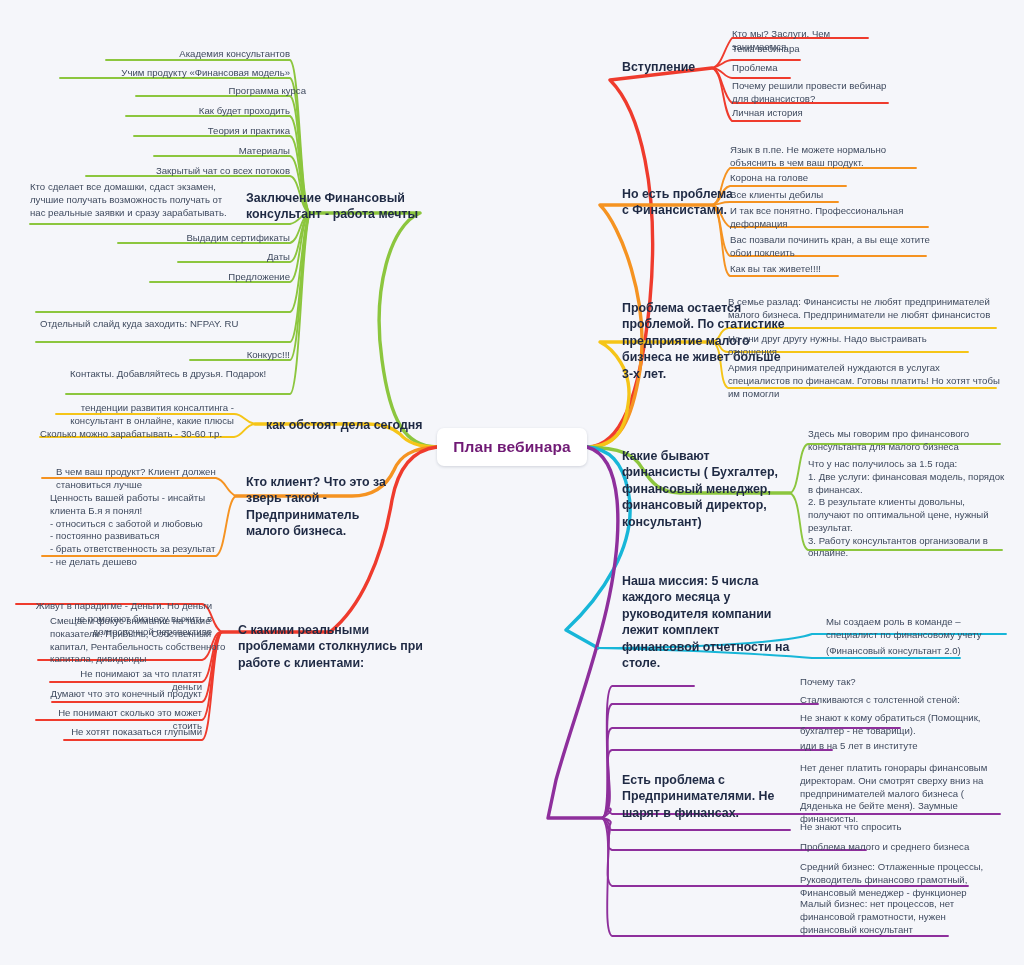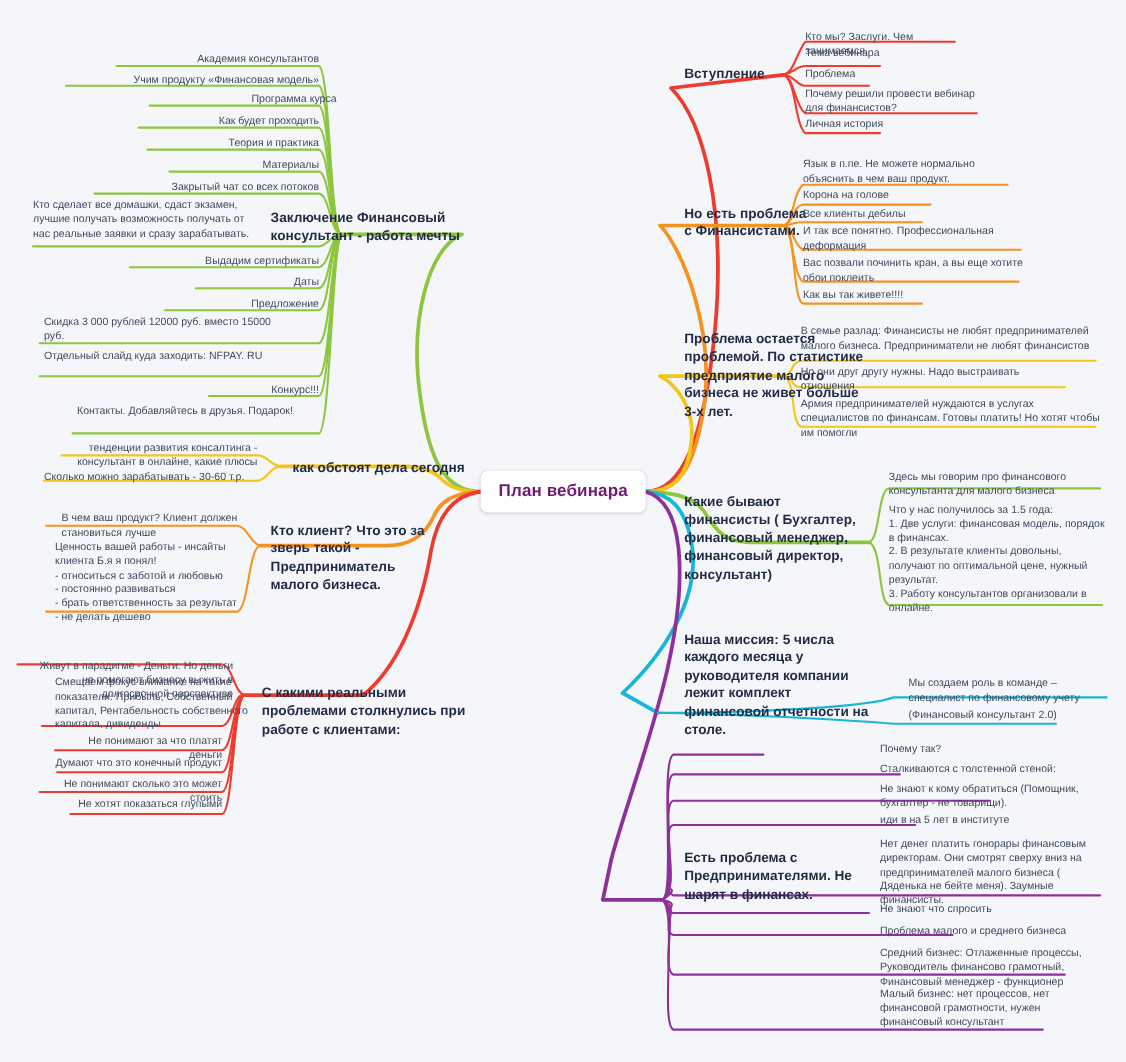--- a/index.html
+++ b/index.html
@@ -182,21 +182,20 @@
   <div class="node sub-topic ta-r" style="left:40px;top:67px;width:250px;">Учим продукту «Финансовая модель»</div>
   <div class="node sub-topic ta-r" style="left:76px;top:85px;width:230px;">Программа курса</div>
   <div class="node sub-topic ta-r" style="left:60px;top:105px;width:230px;">Как будет проходить</div>
   <div class="node sub-topic ta-r" style="left:60px;top:125px;width:230px;">Теория и практика</div>
   <div class="node sub-topic ta-r" style="left:60px;top:145px;width:230px;">Материалы</div>
   <div class="node sub-topic ta-r" style="left:60px;top:165px;width:230px;">Закрытый чат со всех потоков</div>
   <div class="node sub-topic ta-l" style="left:30px;top:181px;width:200px;">Кто сделает все домашки, сдаст экзамен, лучшие получать возможность получать от нас реальные заявки и сразу зарабатывать.</div>
   <div class="node sub-topic ta-r" style="left:90px;top:232px;width:200px;">Выдадим сертификаты</div>
   <div class="node sub-topic ta-r" style="left:90px;top:251px;width:200px;">Даты</div>
   <div class="node sub-topic ta-r" style="left:90px;top:271px;width:200px;">Предложение</div>
-  <div class="node sub-topic ta-l" style="left:40px;top:287px;width:210px;">Скидка 3 000 рублей 12000 руб. вместо 15000 руб.</div>
   <div class="node sub-topic ta-l" style="left:40px;top:318px;width:210px;">Отдельный слайд куда заходить: NFPAY. RU</div>
   <div class="node sub-topic ta-r" style="left:90px;top:349px;width:200px;">Конкурс!!!</div>
   <div class="node sub-topic ta-l" style="left:70px;top:368px;width:200px;">Контакты. Добавляйтесь в друзья. Подарок!</div>
 
   <div class="node main-topic ta-l" style="left:266px;top:417px;width:170px;">как обстоят дела сегодня</div>
 
   <div class="node sub-topic ta-r" style="left:56px;top:402px;width:178px;">тенденции развития консалтинга - консультант в онлайне, какие плюсы</div>
   <div class="node sub-topic ta-l" style="left:40px;top:428px;width:200px;">Сколько можно зарабатывать - 30-60 т.р.</div>
 
   <div class="node main-topic ta-l" style="left:246px;top:474px;width:160px;">Кто клиент? Что это за зверь такой - Предприниматель малого бизнеса.</div>

